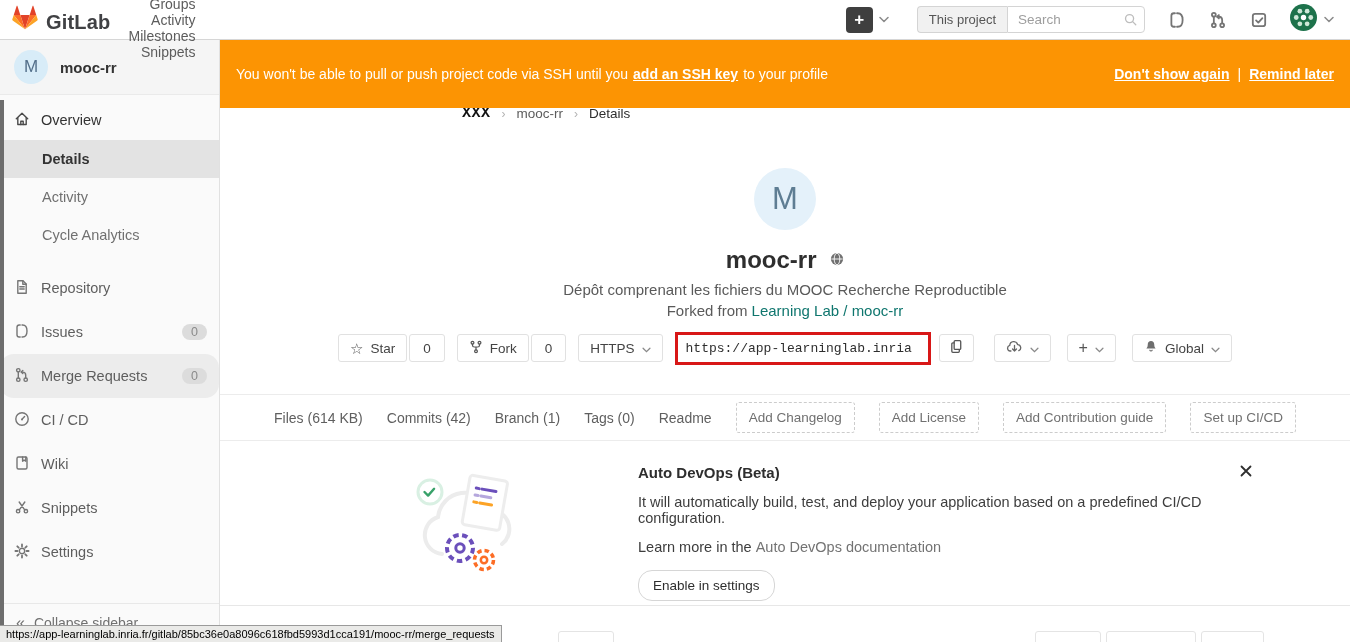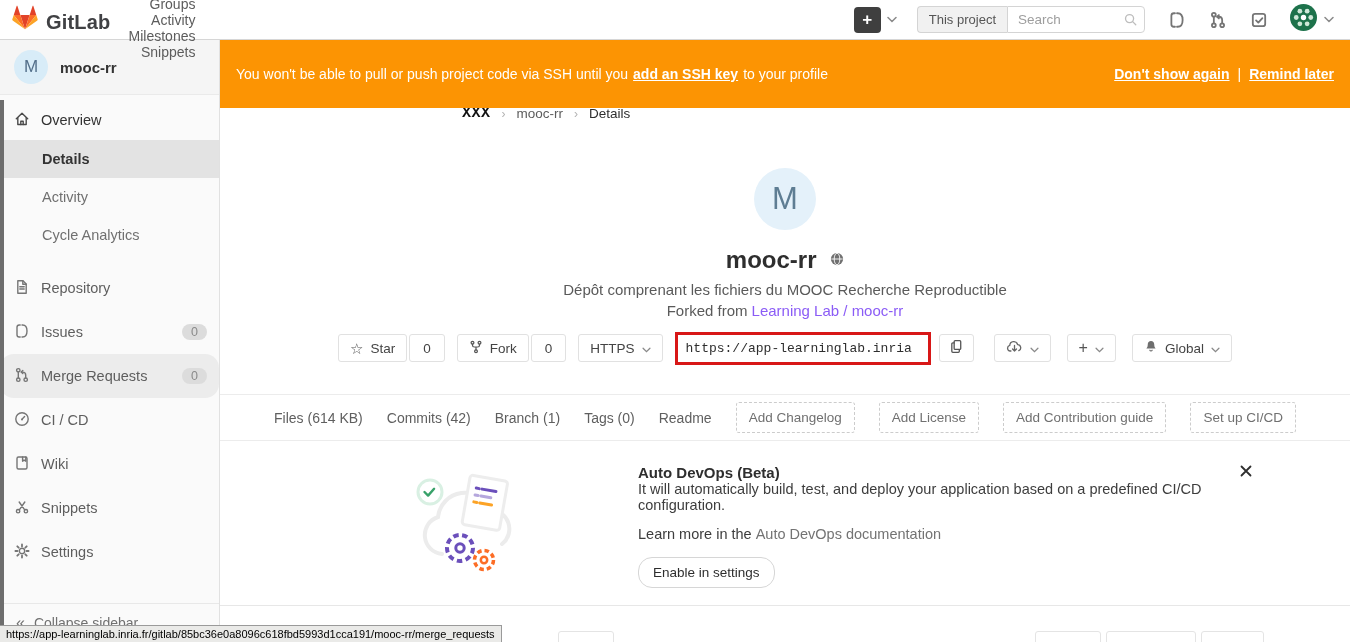--- a/index.html
+++ b/index.html
@@ -12,21 +12,21 @@
             border-bottom:1px solid #d6d6d6; display:flex; align-items:center; padding:0 16px 0 12px; z-index:6; }
   .logo { display:flex; align-items:flex-end; gap:8px; }
   .logo-text { font-size:20px; font-weight:600; color:#404144; letter-spacing:.2px; }
   .topnav { display:flex; align-items:flex-end; margin-left:18px;flex-direction:column; }
   .topnav a { font-size:14px; color:#5c5c5c; text-decoration:none; margin-right:28px; display:flex; align-items:center; gap:5px; }
   .topbar-right { margin-left:auto; display:flex; align-items:center; }
   .plus-btn { width:27px; height:26px; background:#3f3f3f; border-radius:4px; color:#fff; font-size:17px;
               font-weight:700; display:flex; align-items:center; justify-content:center; }
   .caret { display:inline-block; }
   .caret svg { display:block; }
-  .search-group { display:flex; align-items:flex-start; margin-left:20px; }
+  .search-group { display:flex; align-items:flex-start; margin-left:28px; }
   .scope-label { font-size:13px; color:#555; background:#f1f1f1; border:1px solid #d4d4d4; border-right:none;
                  border-radius:4px 0 0 4px; padding:5px 11px; height:27px; display:flex; align-items:center; }
   .searchbox { position:relative; }
   .searchbox input { width:138px; height:27px; border:1px solid #d4d4d4; border-radius:0 4px 4px 0;
                      padding:0 28px 0 10px; font-size:13.5px; color:#333; font-family:"Liberation Sans",sans-serif; outline:none; }
   .searchbox input::placeholder { color:#9e9e9e; }
   .search-icon { position:absolute; right:7px; top:6px; }
   .hicon { margin-left:23px; display:flex; align-items:center; }
   .user-avatar { margin-left:22px; }
   .svgicon { stroke:#757575; fill:none; stroke-width:1.4; stroke-linecap:round; stroke-linejoin:round; }
@@ -69,21 +69,21 @@
   .breadcrumb .page { color:#2e2e2e; }
   .breadcrumb a { text-decoration:none; color:#5c5c5c; }
 
   .pavatar { position:absolute; top:76px; left:50%; transform:translateX(-50%); width:62px; height:62px;
              border-radius:50%; background:#e4f1fa; color:#5e7d93; font-size:31px;
              display:flex; align-items:center; justify-content:center; }
   .ptitle-row { position:absolute; top:152px; left:0; right:0; text-align:center; font-size:24px; font-weight:600; color:#2e2e2e; }
   .ptitle-row .globe { margin-left:7px; vertical-align:2px; }
   .pdesc { position:absolute; top:189px; left:0; right:0; text-align:center; font-size:15px; color:#5a5a5a; }
   .pfork { position:absolute; top:210px; left:0; right:0; text-align:center; font-size:15px; color:#5a5a5a; }
-  .pfork a { color:#8b5cf6; text-decoration:none; margin-left:4px; }
+  .pfork a { color:#0f766e; text-decoration:none; margin-left:4px; }
 
   .actions-row { position:absolute; top:241px; left:0; right:0; height:30px; display:flex;
                  justify-content:center; align-items:center; }
   .btn { border:1px solid #e1e1e1; background:#fff; border-radius:3px; font-size:13.5px; color:#444;
          height:28px; padding:0 11px; display:inline-flex; align-items:center; gap:7px; cursor:pointer; white-space:nowrap; }
   .count-btn { margin-left:2px; padding:0 13px; }
   .ml12 { margin-left:12px; } .ml16 { margin-left:16px; } .ml20 { margin-left:20px; }
   .star-glyph { font-size:15px; color:#555; line-height:1; }
   .url-annotated { margin-left:12px; border:3px solid #d81717; display:flex; }
   .url-annotated input { border:none; outline:none; width:250px; height:27px; padding:0 8px;
@@ -92,21 +92,21 @@
   .stats-row { position:absolute; top:302px; left:0; right:0; height:47px; border-top:1px solid #ececec;
                border-bottom:1px solid #ececec; display:flex; align-items:center; justify-content:center; gap:24px; }
   .stats-row a { font-size:14px; color:#5f5f5f; text-decoration:none; }
   .dash-btn { border:1px dashed #ccc; background:#fff; border-radius:3px; padding:7px 12px;
               font-size:13.5px; color:#707070; cursor:pointer; white-space:nowrap; }
 
   .autodev { position:absolute; top:358px; left:0; right:0; height:156px; border-bottom:1px solid #e7e7e7; }
   .adv-illus { position:absolute; left:188px; top:6px; }
   .adv-text { position:absolute; left:418px; top:14px; right:120px; }
   .adv-title { font-size:15px; font-weight:700; color:#2e2e2e; }
-  .adv-body { font-size:14.5px; color:#3d3d3d; }
+  .adv-body { margin-top:13px; font-size:14.5px; color:#3d3d3d; }
   .adv-learn { margin-top:13px; font-size:14.5px; color:#3d3d3d; }
   .adv-learn a { color:#737373; text-decoration:none; margin-left:4px; }
   .adv-btn { margin-top:15px; display:inline-block; border:1px solid #d6d6d6; background:#fff; border-radius:14px;
              padding:7px 14px; font-size:13.5px; color:#2e2e2e; cursor:pointer; }
   .adv-close { position:absolute; right:98px; top:13px; cursor:pointer; }
 
   .readme-partial { position:absolute; border:1px solid #e4e4e4; border-radius:3px; background:#fff; height:26px; top:539px; }
 
   .statusbar { position:absolute; left:0; bottom:0; z-index:20; background:#eaeae8; border:1px solid #9a9a9a;
                border-left:none; border-bottom:none; font-size:11px; color:#000; padding:2px 6px; white-space:nowrap; }

